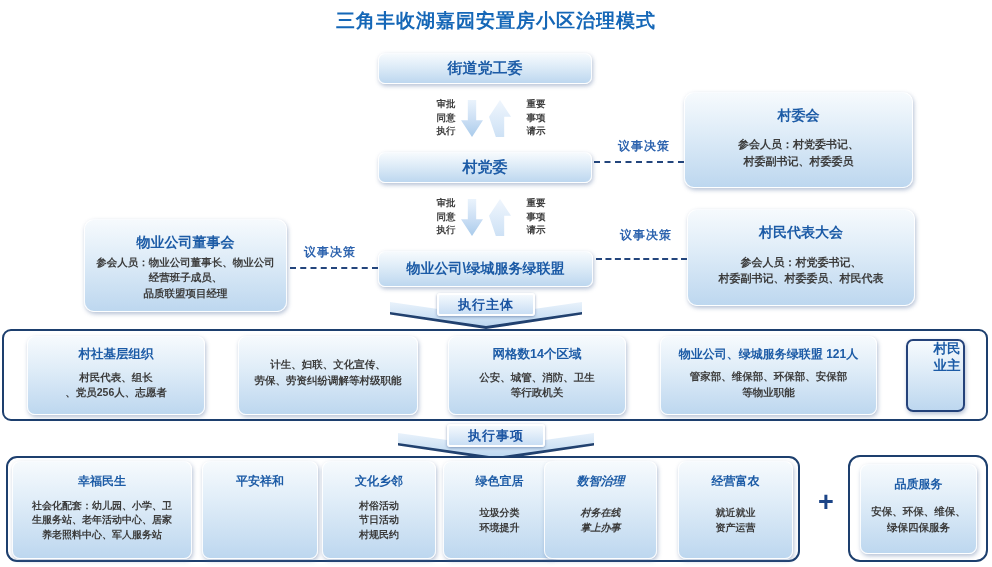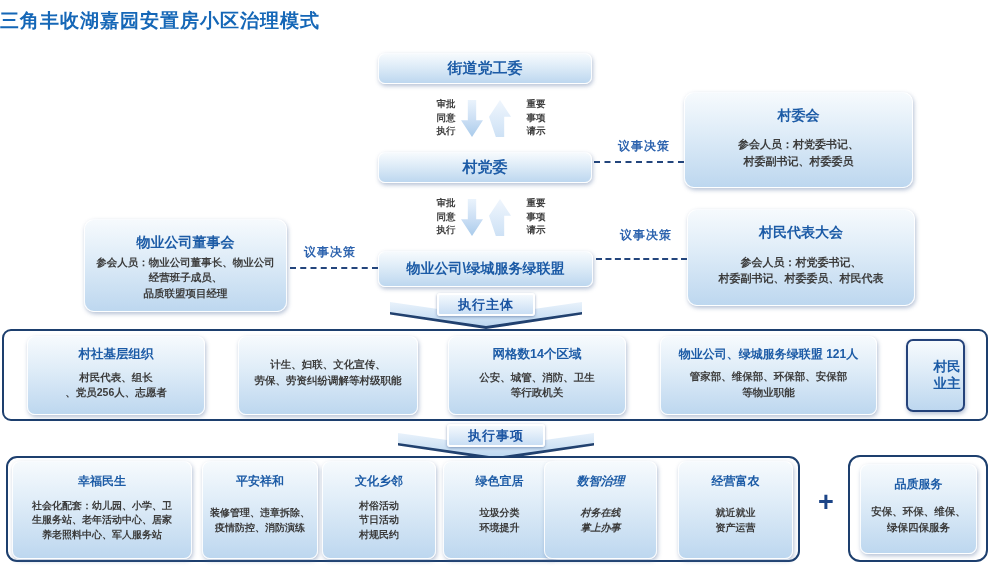--- a/index.html
+++ b/index.html
@@ -21,21 +21,21 @@
     color:#1c5ba6; font-weight:bold; text-align:center; padding-top:7px;
     line-height:1.25; white-space:pre-line;
   }
   .gbox .b {
     flex:1; display:flex; align-items:center; justify-content:center;
     color:#3c3c3c; font-weight:bold; text-align:center;
     white-space:pre-line; line-height:1.5; padding:2px 3px 8px;
   }
 
   .page-title {
-    position:absolute; left:0; top:8; width:992px; text-align:left;
+    position:absolute; left:0; top:8; width:992px; text-align:center;
     font-size:19px; font-weight:bold; color:#1567b7; letter-spacing:1px; top:8px;
   }
 
   
   .flowbox { justify-content:center; border-radius:7px; }
   .flowbox .t { padding:0; font-size:15px; }
 
   
   .arrow-down {
     clip-path: polygon(31% 0, 69% 0, 69% 55%, 100% 55%, 50% 100%, 0 55%, 31% 55%);
@@ -83,21 +83,20 @@
   .panel .t { font-size:14px; padding-top:14px; }
   .panel .b { font-size:11px; }
 
   
   .mid .t { font-size:12.5px; padding-top:10px; }
   .mid .b { font-size:10.5px; }
   .mid4 .t { font-size:12px; }
 
   .owner-box {
     border:2px solid #24427a; border-radius:7px;
-    justify-content:center;
     padding-left:23px;
   }
   .owner-box .t { font-size:13.5px; padding:0; }
 
   
   .task .t { font-size:12px; padding-top:12px; }
   .task .b { font-size:10px; line-height:1.45; }
 
   .plus {
     position:absolute; font-size:27px; font-weight:bold; color:#1c4587;
@@ -207,22 +206,20 @@
   <div class="container" style="left:6px; top:456px; width:794px; height:106px; border-radius:11px;"></div>
 
   <div class="gbox task" style="left:12px; top:461px; width:180px; height:98px;">
     <div class="t">幸福民生</div>
     <div class="b">社会化配套：幼儿园、小学、卫
 生服务站、老年活动中心、居家
 养老照料中心、军人服务站</div>
   </div>
   <div class="gbox task" style="left:202px; top:461px; width:116px; height:98px;">
     <div class="t">平安祥和</div>
-    <div class="b">装修管理、违章拆除、
-疫情防控、消防演练</div>
   </div>
   <div class="gbox task" style="left:322px; top:461px; width:114px; height:98px;">
     <div class="t">文化乡邻</div>
     <div class="b">村俗活动
 节日活动
 村规民约</div>
   </div>
   <div class="gbox task" style="left:443px; top:461px; width:113px; height:98px;">
     <div class="t">绿色宜居</div>
     <div class="b">垃圾分类

